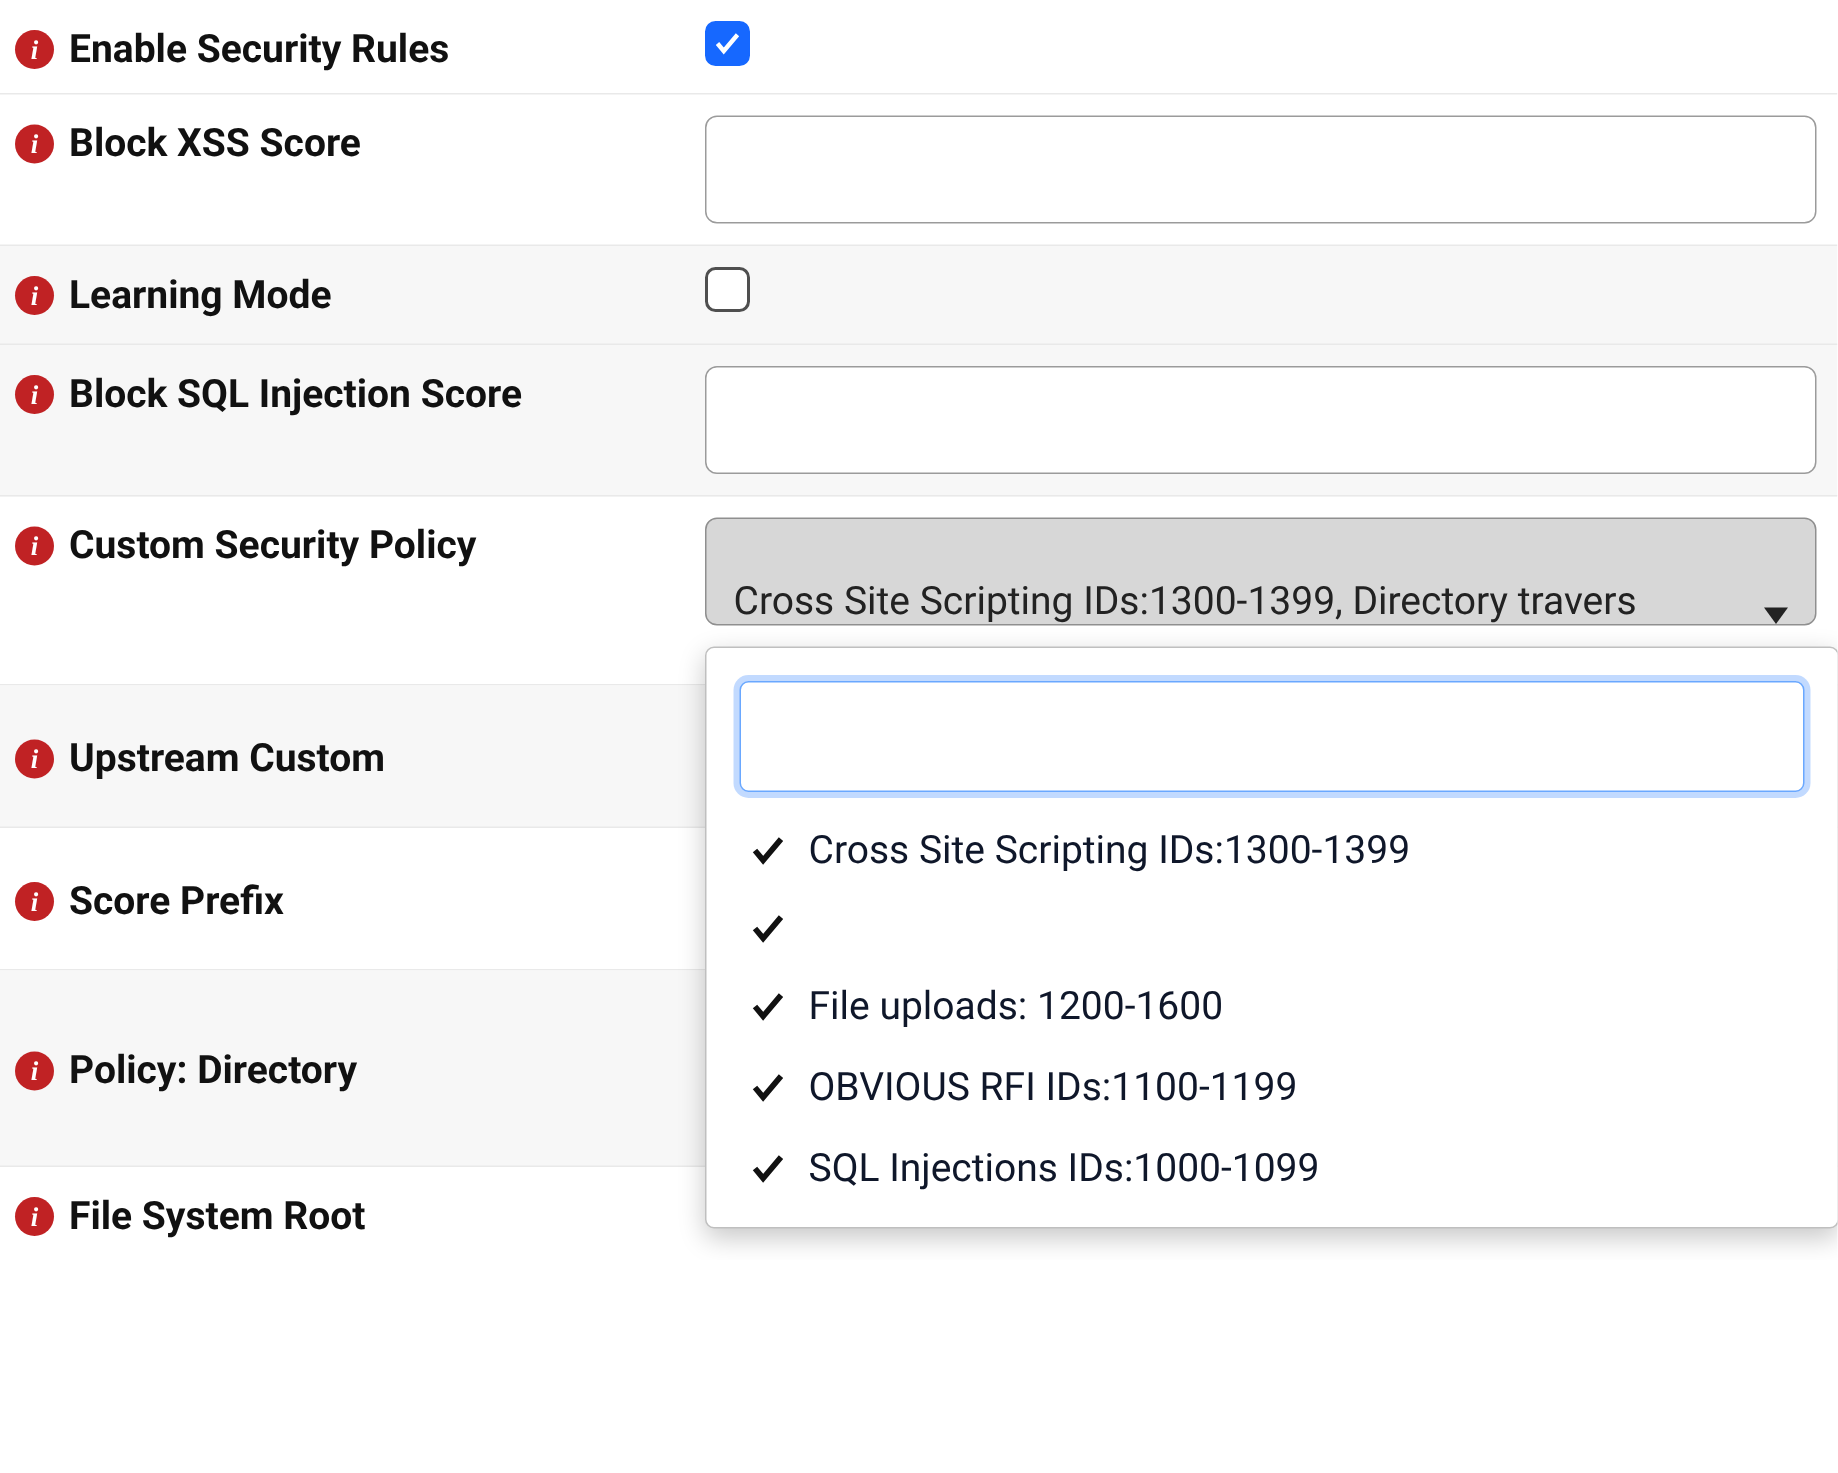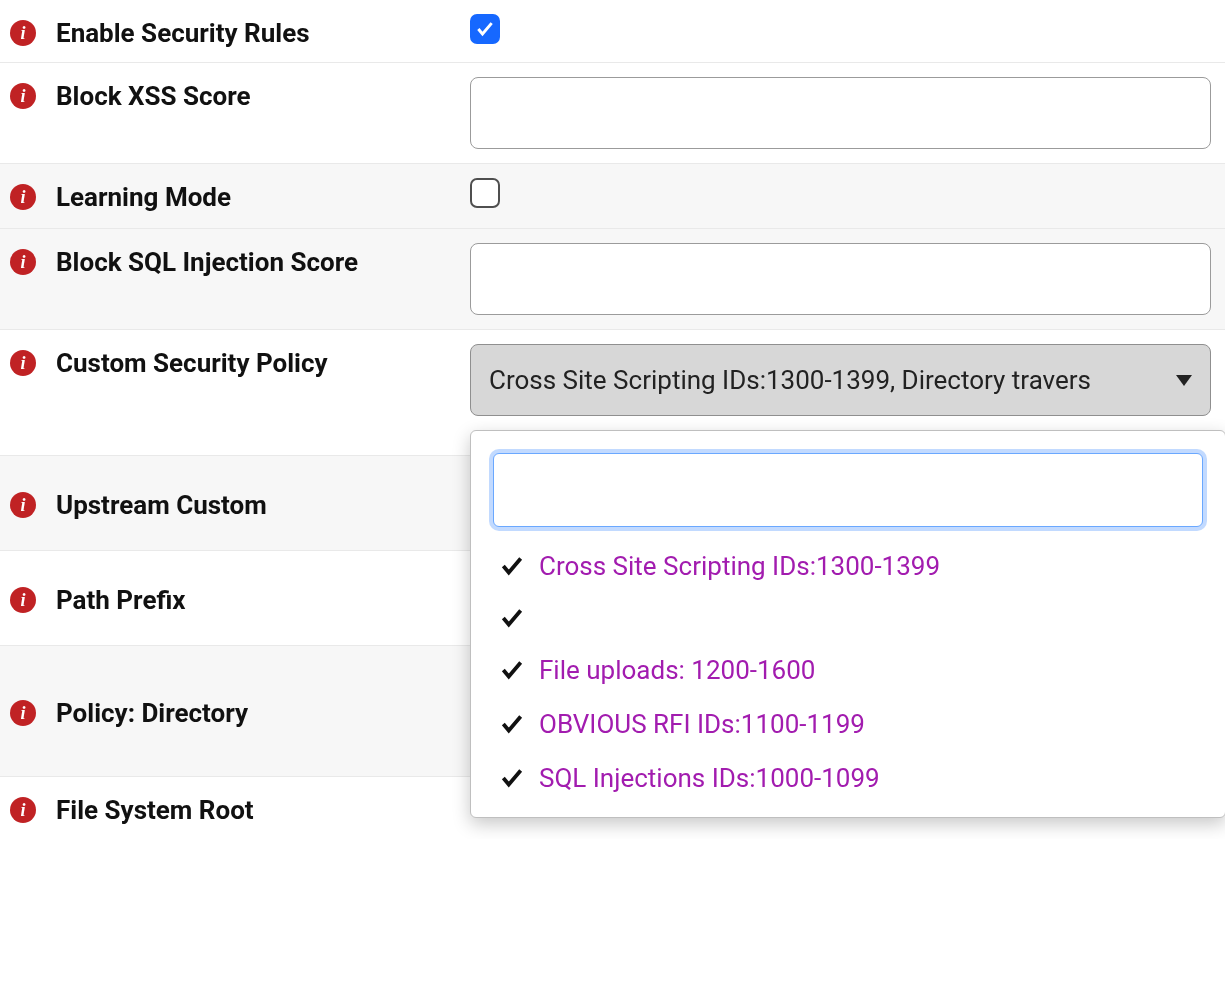--- a/index.html
+++ b/index.html
@@ -1,35 +1,35 @@
 <!DOCTYPE html>
 <html><head>
 <meta charset="utf-8">
 <style>
   * { box-sizing: border-box; margin: 0; padding: 0; }
   html, body { font-family: -apple-system, BlinkMacSystemFont, "Segoe UI", Roboto, "Helvetica Neue", Arial, sans-serif; font-size: 26px; color: #111; background: #fff; }
   .form-table { width: 1225px; }
   .row { display: flex; align-items: flex-start; border-bottom: 1px solid #e9e9e9; padding: 14px 0 14px 10px; }
   .row.alt { background: #f7f7f7; }
-  .label-cell { width: 460px; display: flex; align-items: center; gap: 20px; font-weight: 700; color: #111; padding-top: 4px; }
+  .label-cell { width: 460px; display: flex; align-items: center; gap: 10px; font-weight: 700; color: #111; padding-top: 4px; }
   .input-cell { flex: 1; position: relative; padding-right: 14px; }
   .info-icon { width: 26px; height: 26px; min-width: 26px; border-radius: 50%; background: #c02224; color: #fff; display: inline-flex; align-items: center; justify-content: center; font-style: italic; font-family: Georgia, serif; font-size: 18px; font-weight: 700; line-height: 1; }
   .info-icon::before { content: "i"; }
   .checkbox { width: 30px; height: 30px; border: 2.5px solid #4f4f4f; border-radius: 7px; background: #fff; display: inline-flex; align-items: center; justify-content: center; cursor: pointer; }
   .checkbox.checked { background: #1668ff; border-color: #1668ff; }
   .checkbox.checked svg { display: block; }
   .checkbox svg { display: none; width: 20px; height: 20px; stroke: #fff; stroke-width: 3.5; fill: none; }
   .text-input { width: 100%; height: 72px; border: 1px solid #9b9b9b; border-radius: 8px; font-size: 26px; padding: 0 18px; background: #fff; outline: none; }
-  .select-closed { display:flex; align-items:center; justify-content:space-between; width:100%; height:72px; border:1px solid #8f8f8f; border-radius:8px; background:#d7d7d7; padding:0 18px; color:#222; font-size:26px; cursor:pointer; white-space:nowrap; overflow:hidden; }
+  .select-closed { display:flex; align-items:flex-end; justify-content:space-between; width:100%; height:72px; border:1px solid #8f8f8f; border-radius:8px; background:#d7d7d7; padding:0 18px; color:#222; font-size:26px; cursor:pointer; white-space:nowrap; overflow:hidden; }
   .select-closed .caret { width:0; height:0; border-left:8px solid transparent; border-right:8px solid transparent; border-top:11px solid #222; margin-left:8px; flex:0 0 auto; }
   .select-closed .sel-text { overflow:hidden; text-overflow:clip; white-space:nowrap; flex:1; }
   .dropdown-panel { position:absolute; top: 86px; left:0; width: 756px; background:#fff; border:1px solid #bfbfbf; border-radius:6px; box-shadow: 0 6px 18px rgba(0,0,0,0.22); padding: 22px 22px 12px 22px; z-index: 50; }
   .dd-search { width:100%; height:74px; border:1px solid #c3c3c3; border-radius:6px; outline:none; font-size:26px; padding:0 16px; box-shadow: 0 0 0 4px rgba(80,150,255,0.35); border-color:#6aa8ff; }
   .dd-list { list-style:none; margin-top: 12px; }
-  .dd-item { display:flex; align-items:center; gap:14px; padding:12px 6px; font-size:26px; color:#a21caf; cursor:pointer; }
+  .dd-item { display:flex; align-items:center; gap:14px; padding:12px 6px; font-size:26px; color:#0f172a; cursor:pointer; }
   .check-icon { width:26px; height:26px; display:inline-flex; align-items:center; justify-content:center; }
   .check-icon svg { width:26px; height:26px; stroke:#111; stroke-width:3.5; fill:none; }
   .tall { padding-top: 30px; padding-bottom: 30px; }
   .taller { padding-top: 48px; padding-bottom: 48px; }
 </style>
 </head>
 <body>
 
 <div class="form-table">
 
@@ -143,21 +143,21 @@
     <div class="label-cell">
       <span class="info-icon"></span>
       <span>Upstream Custom</span>
     </div>
     <div class="input-cell"></div>
   </div>
 
   <div class="row tall">
     <div class="label-cell">
       <span class="info-icon"></span>
-      <span>Path Prefix</span>
+      <span>Score Prefix</span>
     </div>
     <div class="input-cell"></div>
   </div>
 
   <div class="row alt taller">
     <div class="label-cell">
       <span class="info-icon"></span>
       <span>Policy: Directory</span>
     </div>
     <div class="input-cell"></div>

